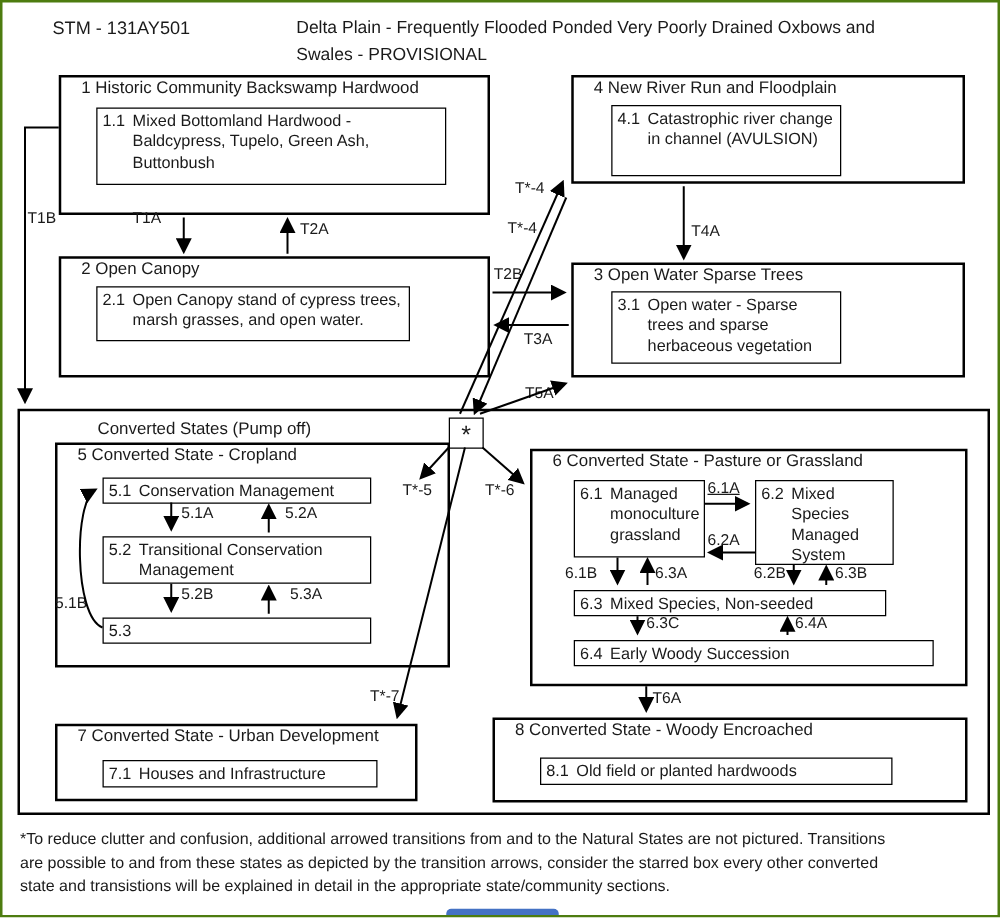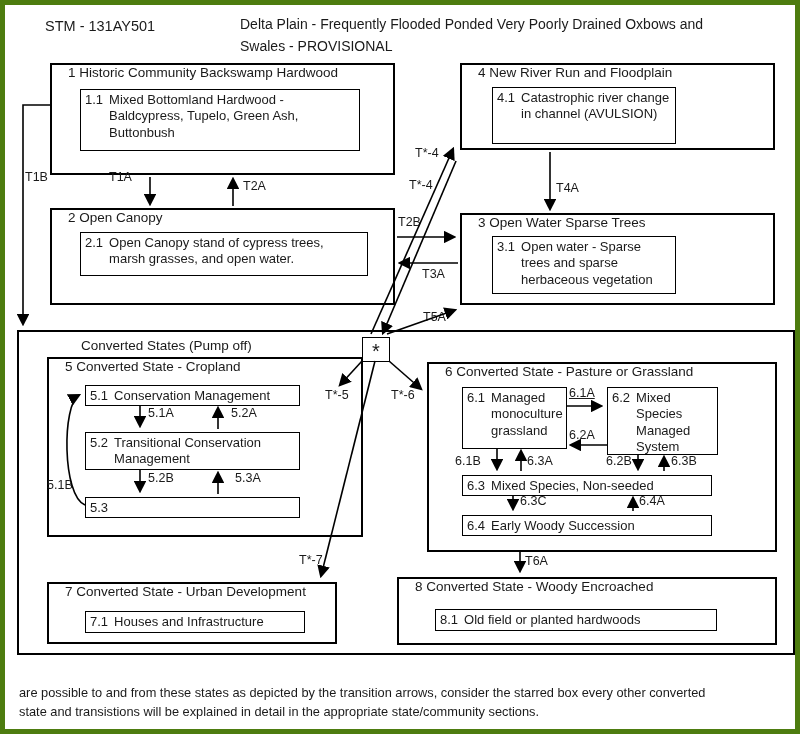--- a/index.html
+++ b/index.html
@@ -1,18 +1,18 @@
 <!DOCTYPE html>
 <html><head>
 <meta charset="utf-8">
 <style>
   html,body{margin:0;padding:0;background:#fff;}
   .stage{
     position:relative;width:800px;height:734px;box-sizing:border-box;
-    background:#ffffff;border:5px solid #4d7c0f;overflow:hidden;
+    background:#ffffff;border:2px solid #4d7c0f;overflow:hidden;
     font-family:"Liberation Sans","DejaVu Sans",sans-serif;color:#1a1a1a;
   }
   .hdr-code{position:absolute;left:40px;top:13px;font-size:14.5px;}
   .hdr-title{position:absolute;font-size:14px;white-space:nowrap;}
   .sbox{position:absolute;border:2px solid #000;box-sizing:border-box;background:transparent;}
   .stitle{padding:0 6px 0 16px;font-size:13.5px;white-space:nowrap;}
   .cbox{
     position:absolute;border:1.5px solid #000;box-sizing:border-box;background:#fff;
     display:flex;align-items:flex-start;gap:6px;padding:2px 4px;
     font-size:13px;line-height:1.25;
@@ -52,21 +52,21 @@
   <div class="sbox" style="left:455px;top:58px;width:315px;height:87px;">
     <div class="stitle">4 New River Run and Floodplain</div>
     <div class="cbox" style="left:30px;top:22px;width:184px;height:57px;">
       <span class="cnum">4.1</span>
       <span class="ctext">Catastrophic river change in channel (AVULSION)</span>
     </div>
   </div>
 
   <div class="sbox" style="left:45px;top:203px;width:345px;height:97px;">
     <div class="stitle">2 Open Canopy</div>
-    <div class="cbox" style="left:28px;top:22px;width:288px;height:44px;">
+    <div class="cbox" style="left:28px;top:22px;width:251px;height:44px;">
       <span class="cnum">2.1</span>
       <span class="ctext">Open Canopy stand of cypress trees, marsh grasses, and open water.</span>
     </div>
   </div>
 
   <div class="sbox" style="left:455px;top:208px;width:315px;height:92px;">
     <div class="stitle">3 Open Water Sparse Trees</div>
     <div class="cbox" style="left:30px;top:21px;width:184px;height:58px;">
       <span class="cnum">3.1</span>
       <span class="ctext">Open water - Sparse trees and sparse herbaceous vegetation</span>
@@ -100,21 +100,21 @@
         <span class="ctext">Managed monoculture grassland</span>
       </div>
       <div class="cbox" style="left:178px;top:23px;width:111px;height:68px;">
         <span class="cnum">6.2</span>
         <span class="ctext">Mixed Species Managed System</span>
       </div>
       <div class="cbox" style="left:33px;top:111px;width:250px;height:21px;">
         <span class="cnum">6.3</span>
         <span class="ctext nowrap">Mixed Species, Non-seeded</span>
       </div>
-      <div class="cbox" style="left:33px;top:151px;width:250px;height:21px;justify-content:flex-end;">
+      <div class="cbox" style="left:33px;top:151px;width:288px;height:21px;justify-content:flex-end;">
         <span class="cnum">6.4</span>
         <span class="ctext nowrap">Early Woody Succession</span>
       </div>
     </div>
 
     <div class="sbox" style="left:28px;top:250px;width:290px;height:62px;">
       <div class="stitle">7 Converted State - Urban Development</div>
       <div class="cbox" style="left:36px;top:27px;width:220px;height:22px;">
         <span class="cnum">7.1</span>
         <span class="ctext nowrap">Houses and Infrastructure</span>
@@ -152,20 +152,21 @@
 
   <span class="tl" style="left:564px;top:381px;text-decoration:underline;">6.1A</span>
   <span class="tl" style="left:564px;top:423px;">6.2A</span>
   <span class="tl" style="left:450px;top:449px;">6.1B</span>
   <span class="tl" style="left:522px;top:449px;">6.3A</span>
   <span class="tl" style="left:601px;top:449px;">6.2B</span>
   <span class="tl" style="left:666px;top:449px;">6.3B</span>
   <span class="tl" style="left:515px;top:489px;">6.3C</span>
   <span class="tl" style="left:634px;top:489px;">6.4A</span>
 
+  <div class="footnote-line" style="left:14px;top:661px;">*To reduce clutter and confusion, additional arrowed transitions from and to the Natural States are not pictured. Transitions</div>
   <div class="footnote-line" style="left:14px;top:699px;">state and transistions will be explained in detail in the appropriate state/community sections.</div>
   <div class="footnote-line" style="left:14px;top:680px;">are possible to and from these states as depicted by the transition arrows, consider the starred box every other converted</div>
 
   <div class="bottom-bar" style="left: 355px; top: 725px; width: 90px; height: 9px; background: rgb(68, 114, 196);"></div>
 
   <svg class="arrows" width="800" height="734" viewBox="0 0 800 734">
     <defs>
       <marker id="ah" markerWidth="8" markerHeight="8" refX="6.5" refY="4" orient="auto">
         <path d="M0,0 L8,4 L0,8 z" fill="#000"></path>
       </marker>

